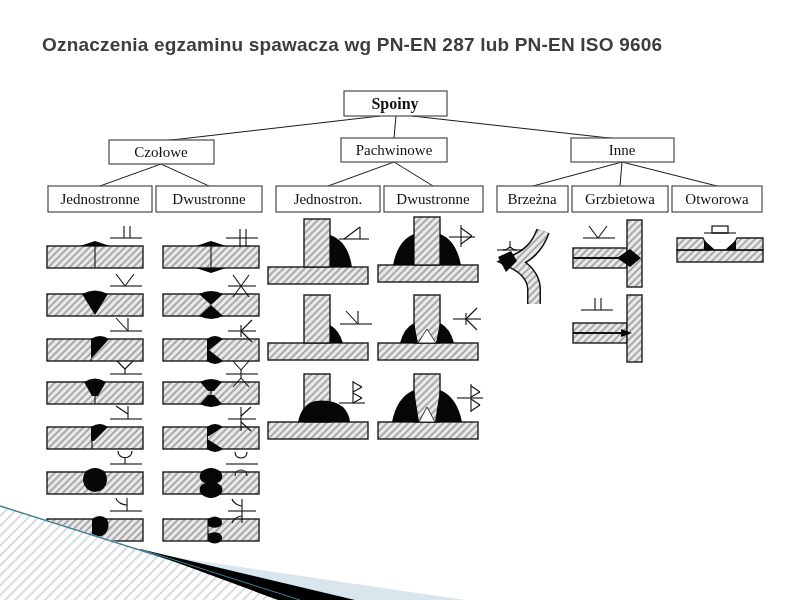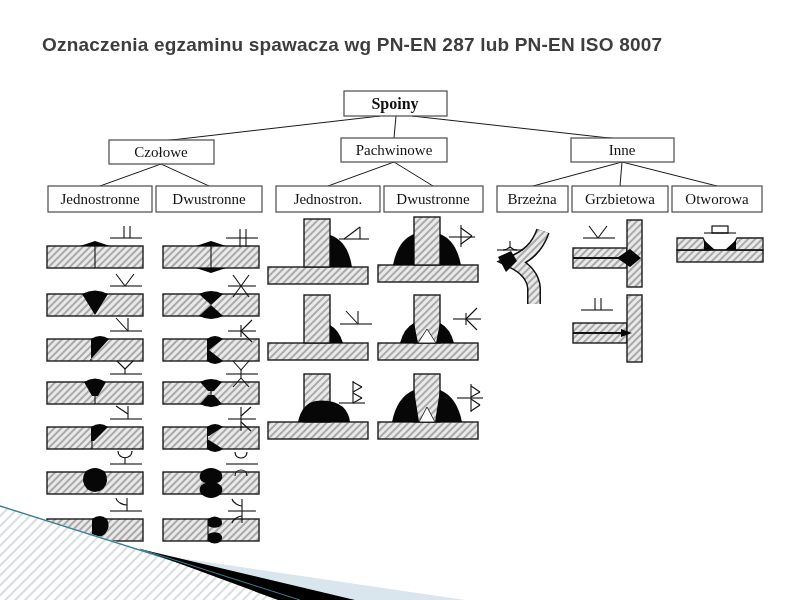--- a/index.html
+++ b/index.html
@@ -11,21 +11,21 @@
   .treetext{font-family:"Liberation Serif",serif;font-size:15px;fill:#111;}
   .roottext{font-family:"Liberation Serif",serif;font-size:16px;font-weight:bold;fill:#111;}
   .nodebox{fill:#ffffff;stroke:#4a4a4a;stroke-width:1.2;}
   .conn{stroke:#1a1a1a;stroke-width:1;}
 </style>
 </head>
 <body>
 
 <div class="slide">
 
-  <div class="title">Oznaczenia egzaminu spawacza wg PN-EN 287 lub PN-EN ISO 8007</div>
+  <div class="title">Oznaczenia egzaminu spawacza wg PN-EN 287 lub PN-EN ISO 9606</div>
 
   <svg id="diagram" width="800" height="600" viewBox="0 0 800 600">
     <defs>
       <pattern id="hatch" width="5" height="5" patternUnits="userSpaceOnUse" patternTransform="rotate(45)">
         <rect width="5" height="5" fill="#e9e9e9"></rect>
         <line x1="1" y1="0" x2="1" y2="5" stroke="#6a6a6a" stroke-width="1"></line>
       </pattern>
       <pattern id="pinstripe" width="7" height="7" patternUnits="userSpaceOnUse" patternTransform="rotate(45)">
         <rect width="7" height="7" fill="#ffffff"></rect>
         <line x1="1" y1="0" x2="1" y2="7" stroke="#b0bbc0" stroke-width="1"></line>

